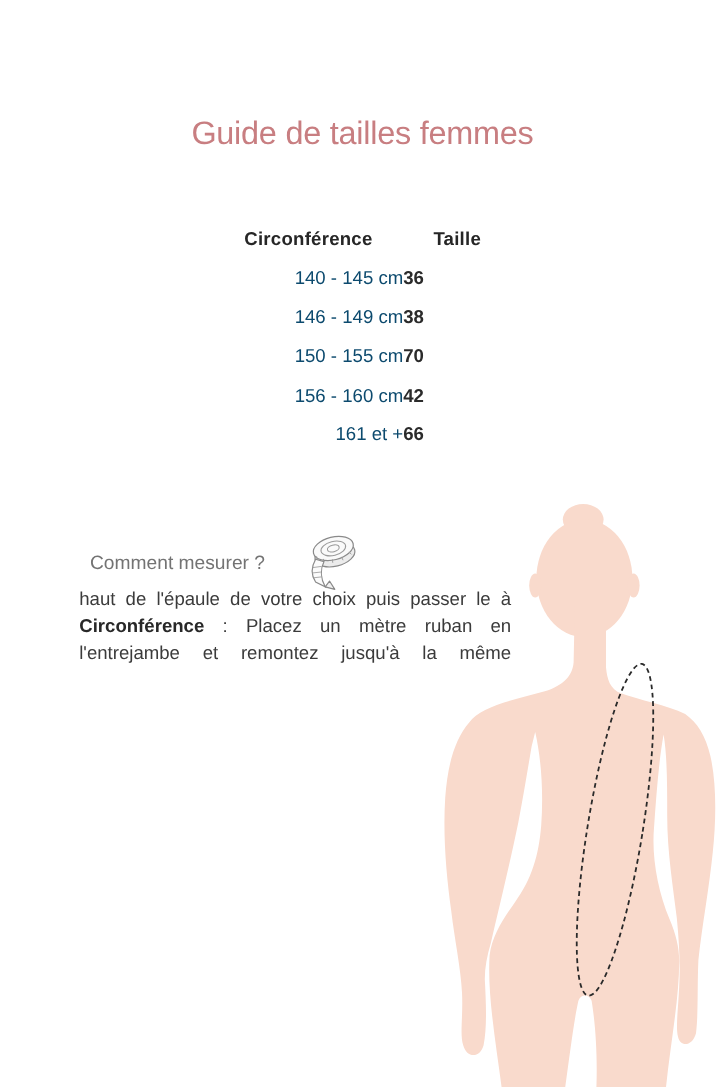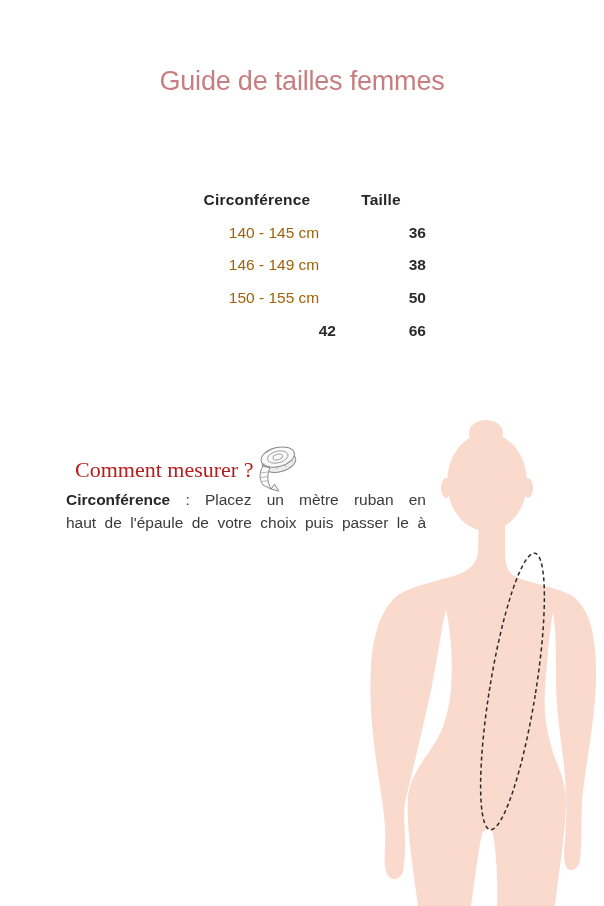--- a/index.html
+++ b/index.html
@@ -5,21 +5,21 @@
   html,body{margin:0;padding:0;background:#ffffff;}
   .canvas{
     position:relative;
     width:604px;height:906px;
     overflow:hidden;
     background:#ffffff;
     font-family:"Liberation Sans", sans-serif;
   }
   .page-title{
     position:absolute;
-    left:0;top:66px;width:604px;
+    left:0;top:96px;width:604px;
     text-align:center;
     font-size:27px;
     font-weight:400;
     letter-spacing:-0.2px;
     color:#c87e81;
     margin:0;
   }
   .size-table{
     position:absolute;
     left:178px;top:184px;
@@ -30,37 +30,36 @@
   }
   .size-table .th{
     font-weight:700;
     font-size:15.5px;
     color:#262626;
     text-align:center;
     letter-spacing:0.2px;
   }
   .size-table .range{
     font-size:15.5px;
-    color:#a16207;
-    text-align:center;
+    color:#0c4a6e;
+    text-align:right;
     padding-left:34px;
   }
   .size-table .size{
     font-size:15.5px;
     font-weight:700;
     color:#2b2b2b;
-    text-align:right;
+    text-align:left;
   }
   .measure-heading{
     position:absolute;
     left:75px;top:458px;
-    font-size:22px;
+    font-size:16px;
     line-height:24px;
-    color:#b91c1c;
-    font-family:Liberation Serif, serif;
+    color:#737373;
   }
   .tape-icon{
     position:absolute;
     left:256px;top:442px;
     width:46px;height:50px;
   }
   .measure-para{
     position:absolute;
     left:66px;top:489px;
     width:360px;
@@ -92,45 +91,48 @@
     <div class="th">Circonférence</div>
     <div class="th">Taille</div>
 
     <div class="range">140 - 145 cm</div>
     <div class="size">36</div>
 
     <div class="range">146 - 149 cm</div>
     <div class="size">38</div>
 
     <div class="range">150 - 155 cm</div>
-    <div class="size">50</div>
+    <div class="size">70</div>
 
+    <div class="range">156 - 160 cm</div>
     <div class="size">42</div>
 
+    <div class="range">161 et +</div>
     <div class="size">66</div>
   </div>
 
   <div class="measure-heading">Comment mesurer ?</div>
 
   <svg class="tape-icon" viewBox="0 0 46 50" xmlns="http://www.w3.org/2000/svg">
     <g transform="rotate(-14 22 16)">
       <ellipse cx="22" cy="20.5" rx="17" ry="9.5" fill="#ececec" stroke="#8a8a8a" stroke-width="1"></ellipse>
       <ellipse cx="22" cy="15" rx="17" ry="9.5" fill="#fafafa" stroke="#8a8a8a" stroke-width="1"></ellipse>
       <ellipse cx="22" cy="15" rx="10.5" ry="5.8" fill="none" stroke="#9b9b9b" stroke-width="0.9"></ellipse>
       <ellipse cx="22" cy="15" rx="5" ry="2.8" fill="none" stroke="#9b9b9b" stroke-width="0.9"></ellipse>
       <path d="M 7 18 L 5.5 20.5 M 12 21.5 L 11 24.5 M 19 23.5 L 18.7 26.5 M 27 23.5 L 27.5 26.5 M 34 21 L 35.5 23.5" stroke="#9b9b9b" stroke-width="0.7" fill="none"></path>
     </g>
     <path d="M 7 24 C 3 31 3 37 7 43 L 15 47 C 11 40 11 32 14 26 Z" fill="#fbfbfb" stroke="#8a8a8a" stroke-width="1"></path>
     <path d="M 4.5 31 L 12 30 M 4 35.5 L 11.5 34.7 M 5.2 39.5 L 12.3 38.7" stroke="#9b9b9b" stroke-width="0.7" fill="none"></path>
     <path d="M 15 47 L 23 49.2 L 18.6 42.2 Z" fill="#f1f1f1" stroke="#8a8a8a" stroke-width="1" stroke-linejoin="round"></path>
   </svg>
 
   <div class="measure-para">
+    <div class="jl">haut de l'épaule de votre choix puis passer le à</div>
     <div class="jl"><span class="term">Circonférence</span><span> : Placez un mètre ruban en</span></div>
-    <div class="jl">haut de l'épaule de votre choix puis passer le à</div>
+    <div class="jl">l'entrejambe et remontez jusqu'à la même</div>
   </div>
 
   <svg class="figure-svg" viewBox="0 0 604 906" xmlns="http://www.w3.org/2000/svg">
 
     <ellipse cx="486" cy="433" rx="17" ry="13" fill="#f9dacc"></ellipse>
 
     <ellipse cx="487" cy="482" rx="40" ry="49" fill="#f9dacc"></ellipse>
     <ellipse cx="446" cy="488" rx="5" ry="10" fill="#f9dacc"></ellipse>
     <ellipse cx="528" cy="488" rx="5" ry="10" fill="#f9dacc"></ellipse>
 

